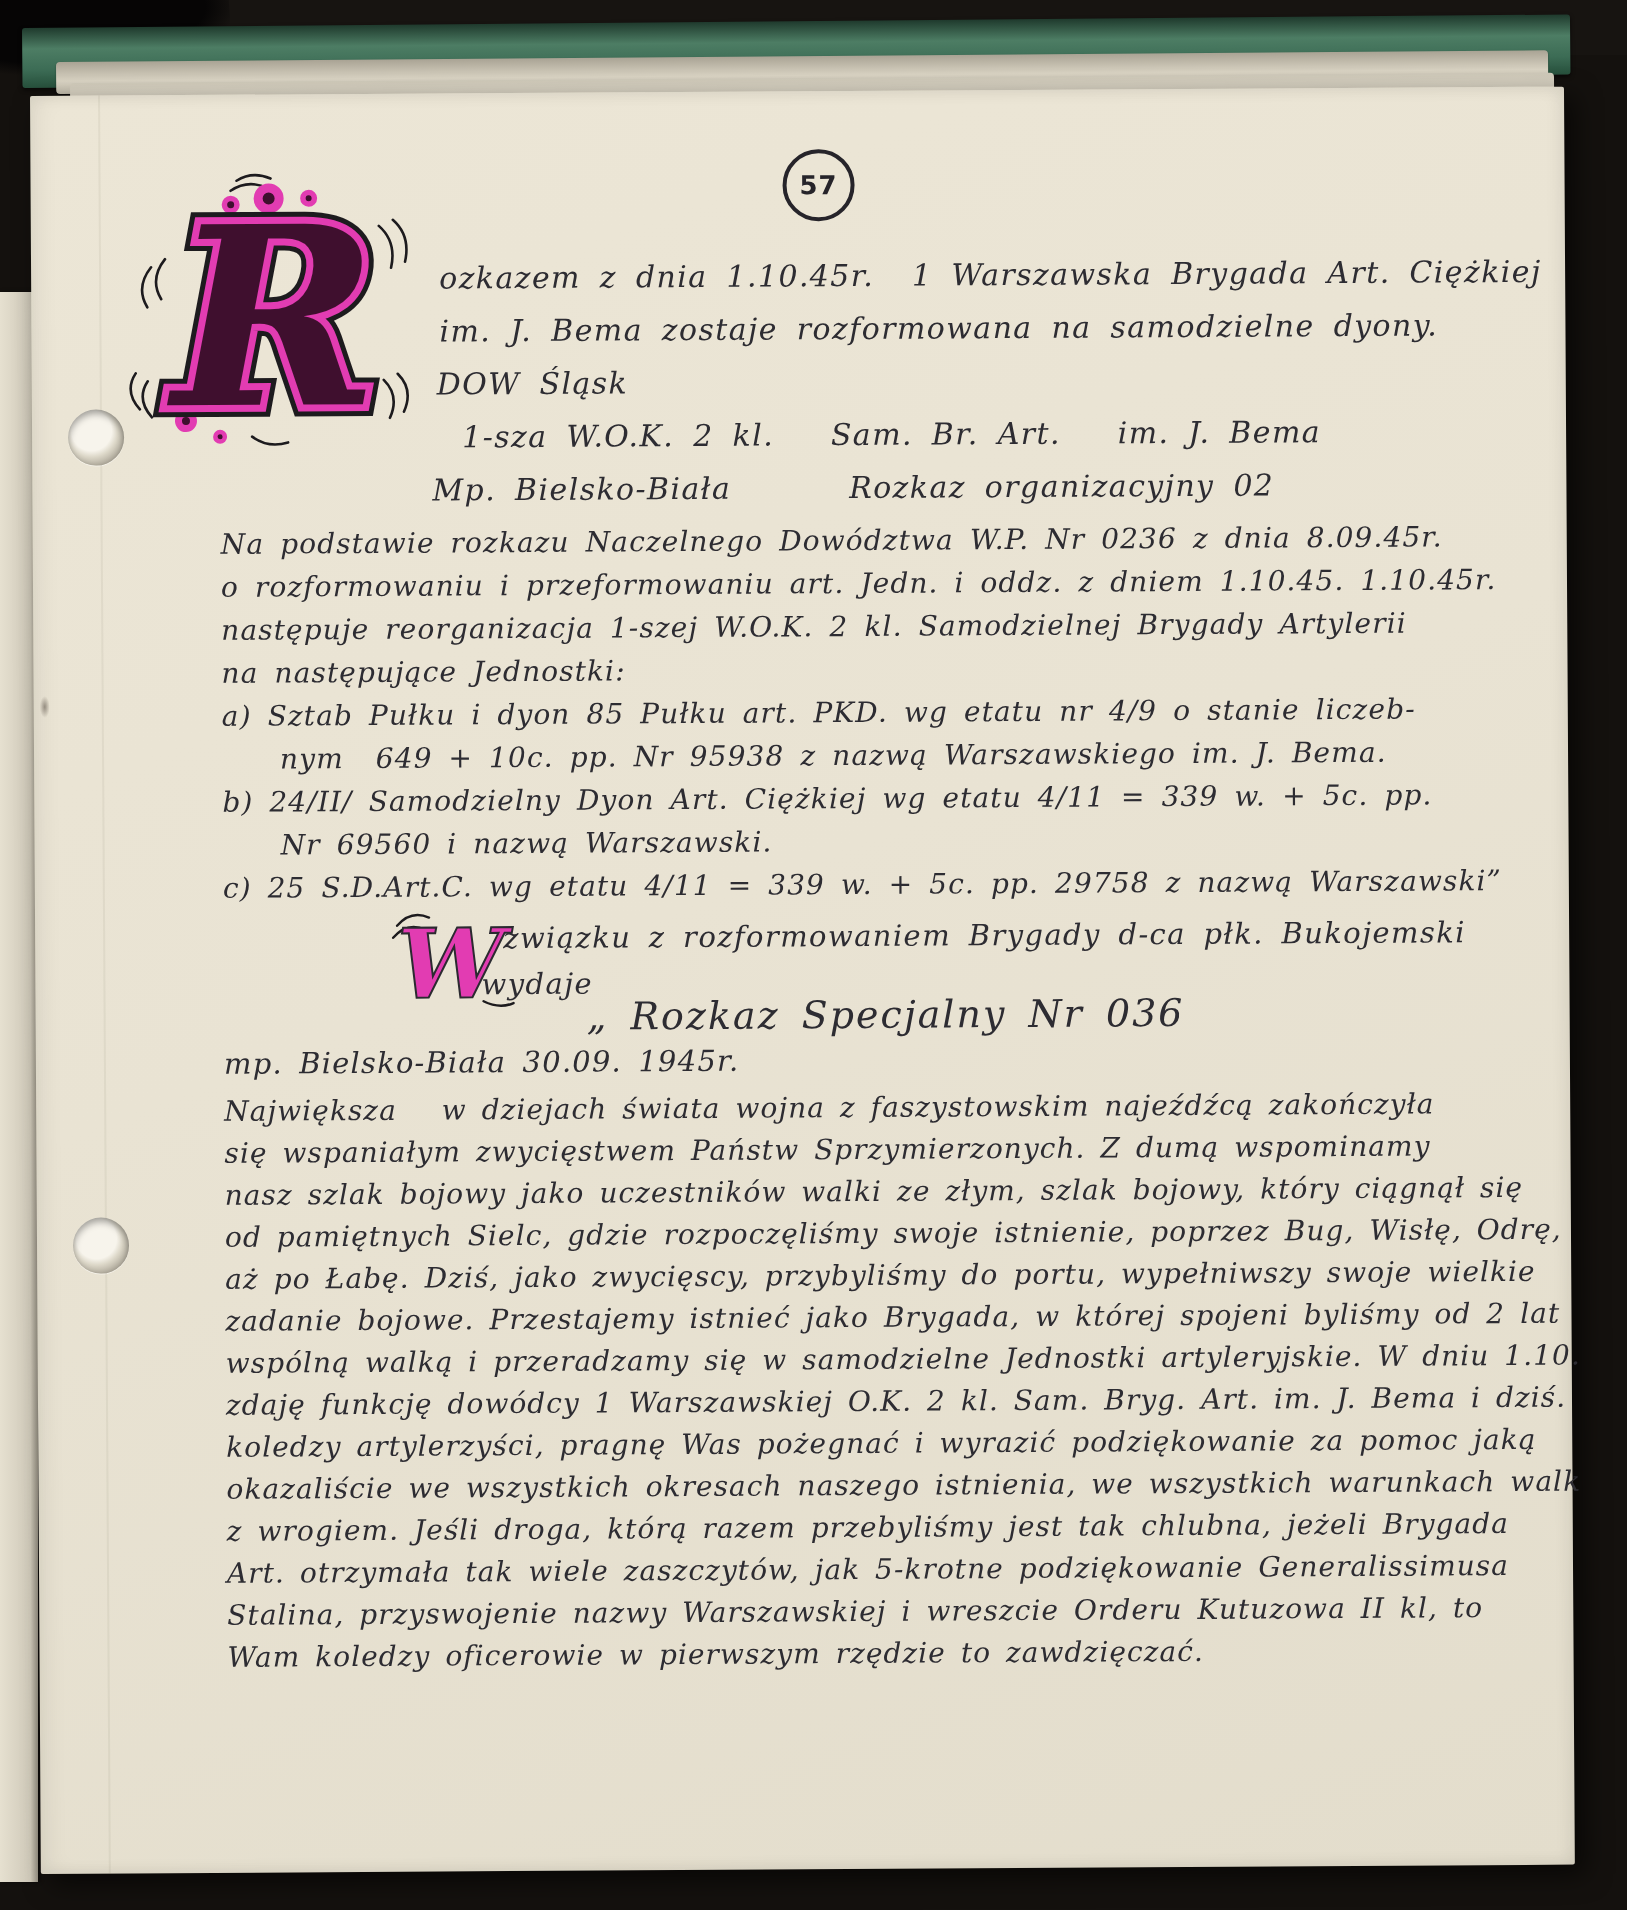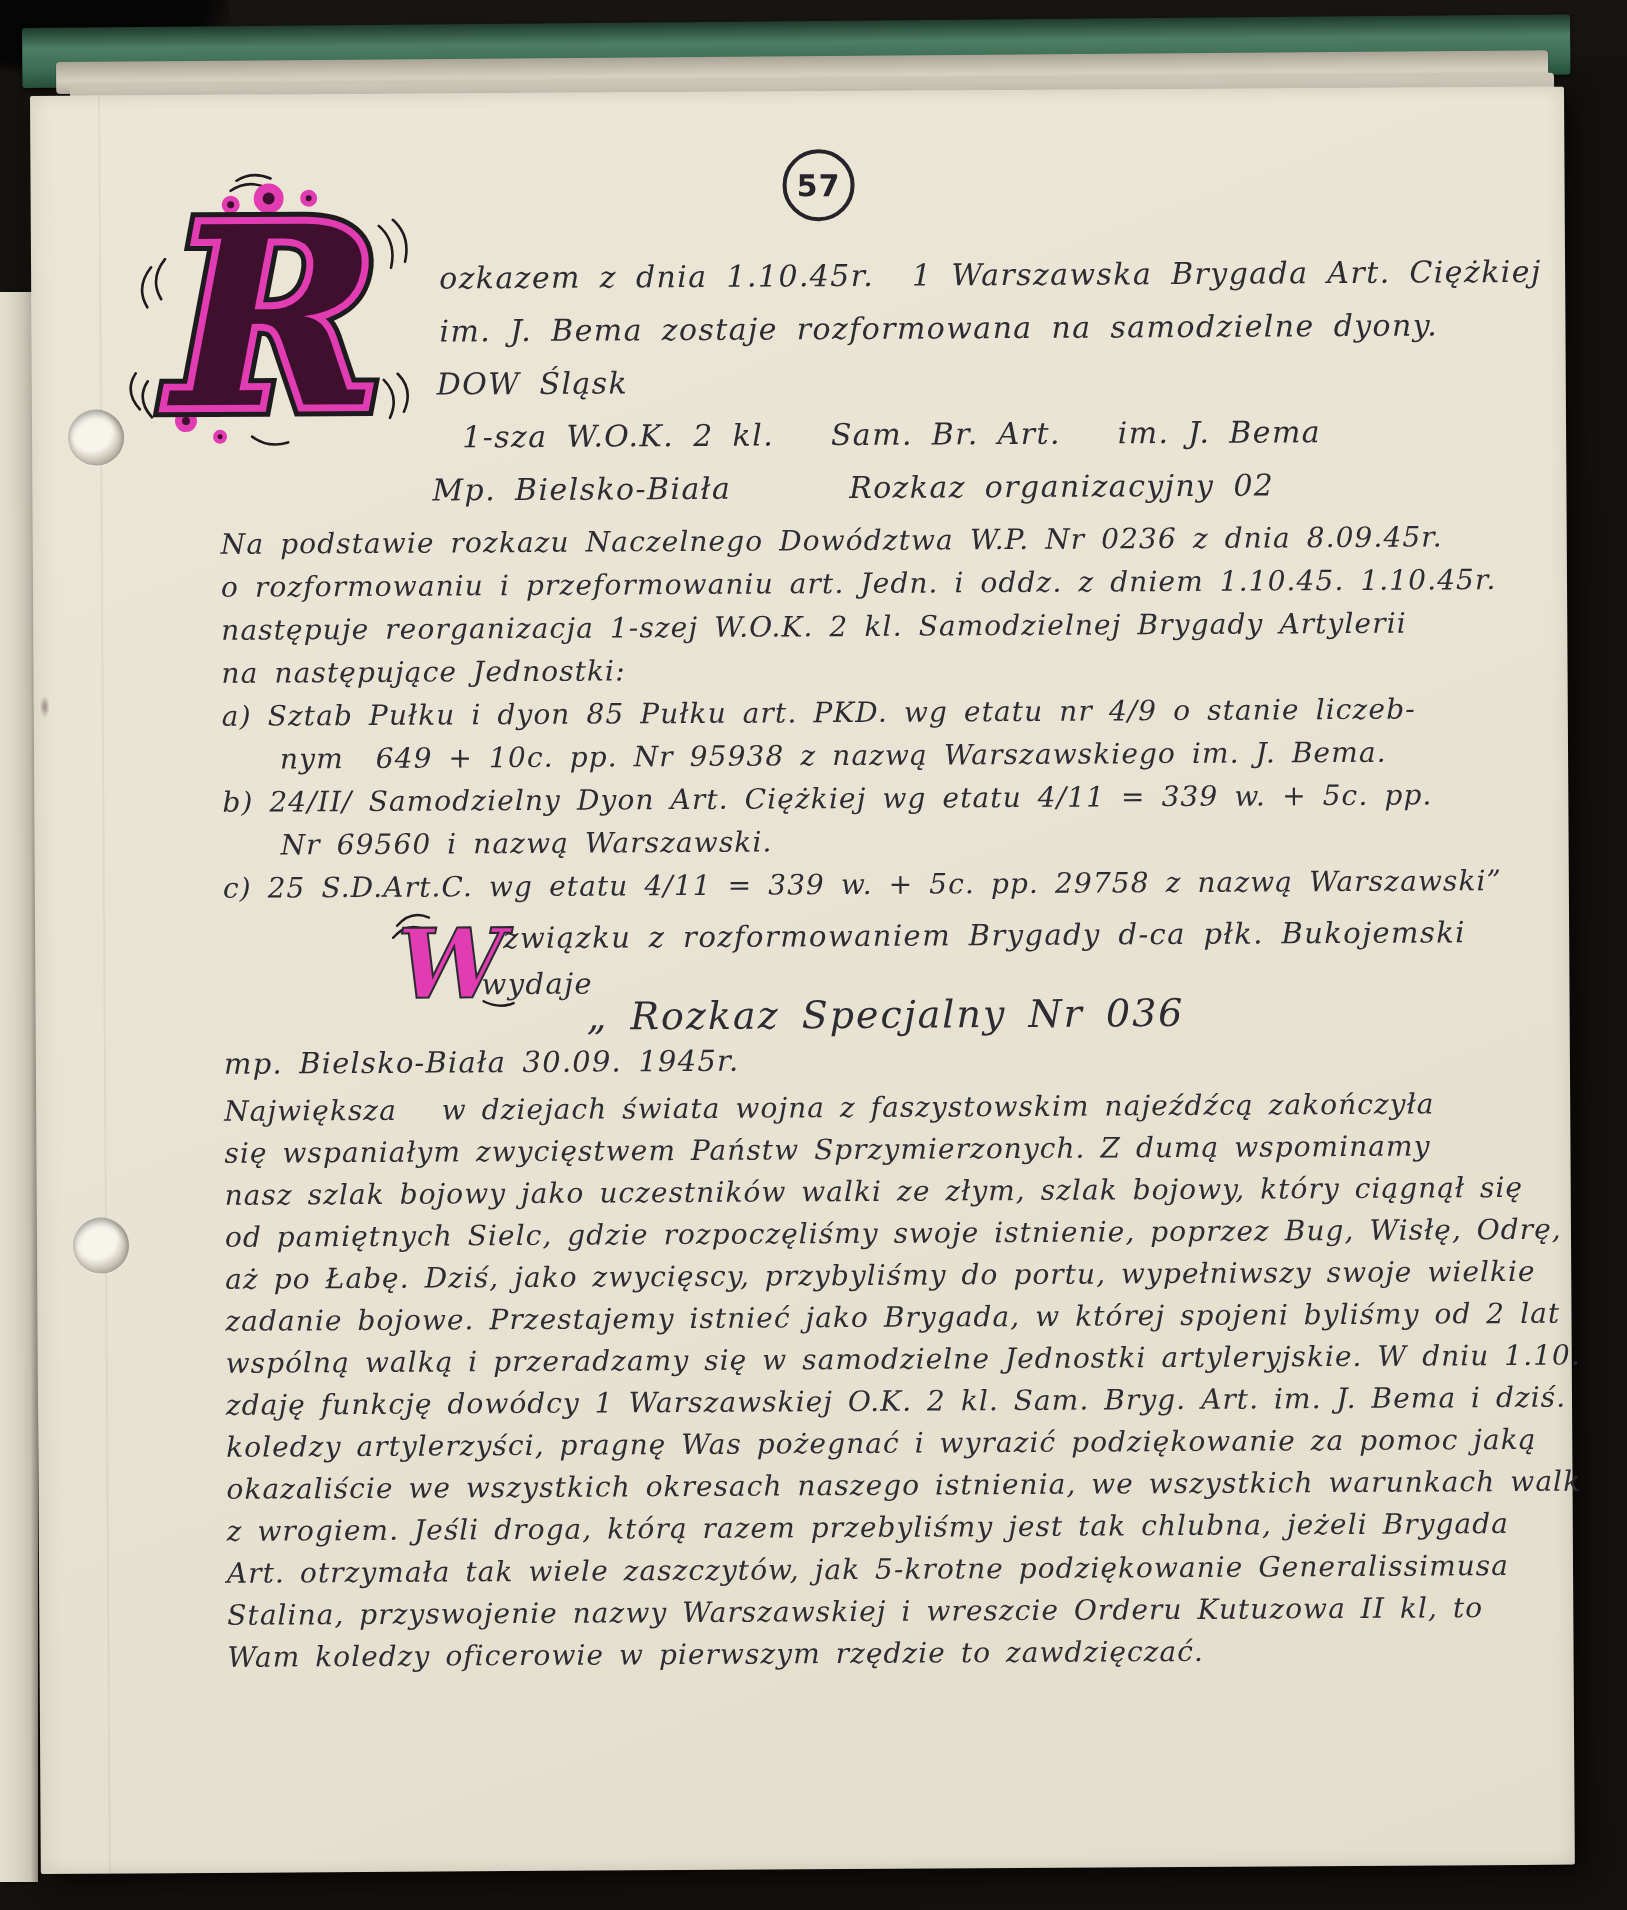--- a/index.html
+++ b/index.html
@@ -64,21 +64,21 @@
     background:radial-gradient(circle at 42% 38%, #f7f4ec 0 42%, #dcd7c8 55%, #a9a395 78%, #8e8979 100%);
     box-shadow:inset 0 4px 7px rgba(0,0,0,.35), 0 1px 0 rgba(255,255,255,.5);
   }
   .hole.h1 { left:36px; top:314px; }
   .hole.h2 { left:36px; top:1122px; }
 
   .badge {
     position:absolute; left:752px; top:58px; width:64px; height:64px;
     border:4px solid #26242a; border-radius:50%;
     display:flex; align-items:center; justify-content:center;
-    font-family:"DejaVu Sans", sans-serif; font-weight:bold; font-size:30px;
+    font-family:"DejaVu Sans", sans-serif; font-weight:bold; font-size:26px;
     color:#26242a; letter-spacing:1px;
   }
 
   .svg-cap { position:absolute; }
   .cap-r { left:88px; top:78px; }
   .cap-w { left:352px; top:812px; }
 
   .ink { color:#2d2c32; font-style:italic; }
   .tl  { white-space:pre; }
 

